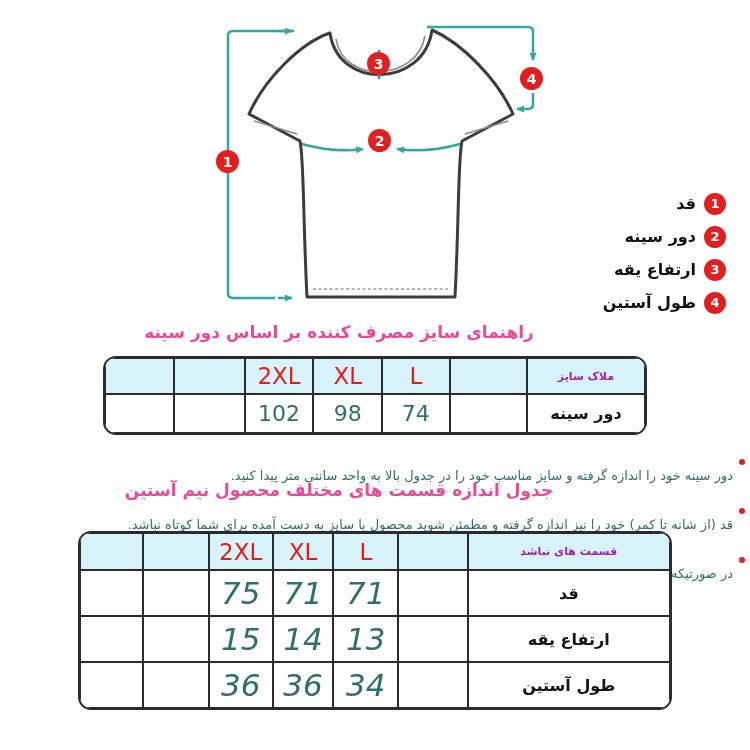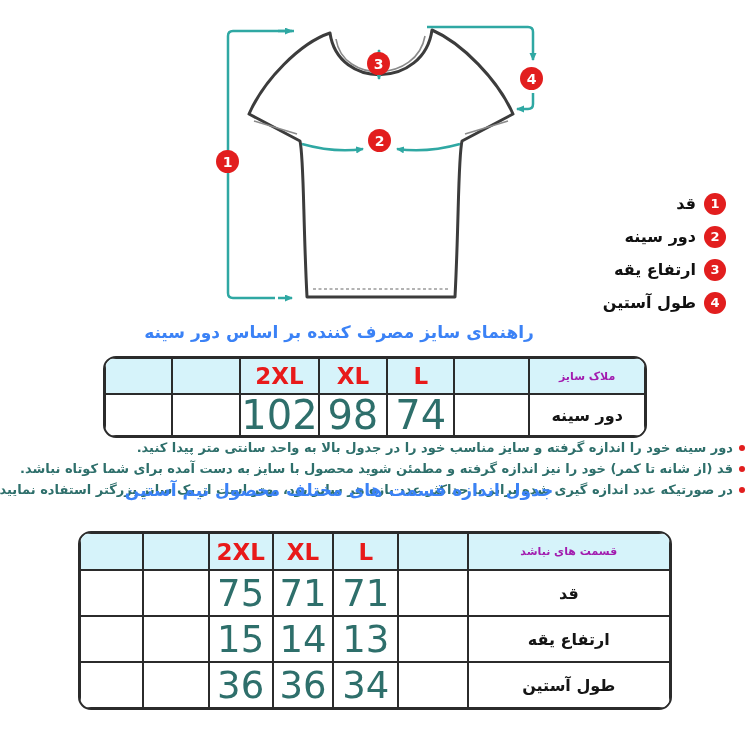--- a/index.html
+++ b/index.html
@@ -18,48 +18,48 @@
   .m4 { left:520px; top:67px; }
 
   
   .legend { position:absolute; top:192px; right:24px; display:flex; flex-direction:column; gap:10px; direction:rtl; }
   .legend-row { display:flex; align-items:center; gap:8px; direction:rtl; height:23px; }
   .legend-badge { width:22px; height:22px; border-radius:50%; background:#E21E1E; color:#fff;
                   font-size:13px; font-weight:bold; display:flex; align-items:center; justify-content:center; flex:0 0 auto; }
   .legend-label { font-size:16px; font-weight:bold; color:#111; white-space:nowrap; }
 
   
-  .sec-title { position:absolute; left:0; width:678px; text-align:center; font-size:17px; font-weight:bold; color:#3b82f6; direction:rtl; }
+  .sec-title { position:absolute; left:0; width:678px; text-align:center; font-size:17px; font-weight:bold; color:#ec4899; direction:rtl; }
   .t1 { top:322px; }
   .t2 { top:480px; }
 
   
   .tbl-wrap { position:absolute; border:2px solid #2b2b2b; border-radius:13px; overflow:hidden; background:#fff; }
   .tw1 { left:103px; top:356px; width:544px; }
   .tw2 { left:78px;  top:531px; width:594px; }
   table { border-collapse:collapse; direction:rtl; table-layout:fixed; margin:-1px; }
   th, td { border:2px solid #2b2b2b; text-align:center; vertical-align:middle; padding:0; overflow:hidden; }
   thead th { background:#D6F3FA; }
   .tw1 thead th { height:36px; }
   .tw1 tbody td { height:39px; }
   .tw2 thead th { height:37px; }
   .tw2 tbody td { height:46px; }
-  .size-h { color:#E81A1A; font-size:23px; font-weight:700; font-family:"DejaVu Sans", sans-serif; }
+  .size-h { color:#E81A1A; font-size:23px; font-weight:400; font-family:"DejaVu Sans", sans-serif; }
   .lbl-h  { color:#a21caf; font-size:11px; font-weight:bold; direction:rtl; }
   .row-lbl{ color:#151515; font-size:16px; font-weight:bold; direction:rtl; background:#fff; }
-  .val    { color:#2E6F6B; font-size:40px; font-weight:500; line-height:1; background:#fff; }
-  .tw2 .val { font-size:37px; }
+  .val    { color:#2E6F6B; font-size:22px; font-weight:500; line-height:1; background:#fff; }
+  .tw2 .val { font-size:31px;font-style:italic; }
 
   
   .notes { position:absolute; direction:rtl; display:flex; flex-direction:column; gap:4px; }
   .n1 { top:439px; right:5px; }
   .nb { top:711px; right:8px; }
   .note { display:flex; align-items:center; gap:6px; direction:rtl; }
   .note-dot { width:6px; height:6px; border-radius:50%; background:#E21E1E; flex:0 0 auto; }
-  .note-text { color:#2E6F6B; font-size:13px; font-weight:bold; white-space:nowrap; line-height:17px; }
+  .note-text { color:#2E6F6B; font-size:13px; font-weight:normal; white-space:nowrap; line-height:17px;margin-top:28px; }
 </style>
 </head>
 <body>
 
 <div class="canvas">
 
   <svg class="diagram-svg" width="750" height="330" viewBox="0 0 750 330">
     <defs>
       <marker id="ah" markerUnits="userSpaceOnUse" markerWidth="10" markerHeight="9" refX="7" refY="3.5" orient="auto">
         <path d="M0,0 L8,3.5 L0,7 z" fill="#2FA8A3"></path>

